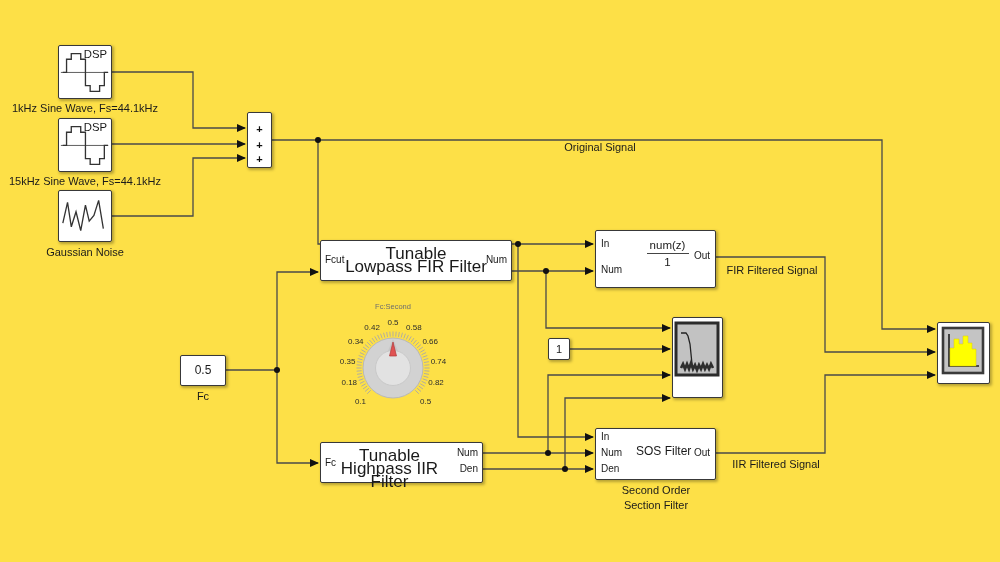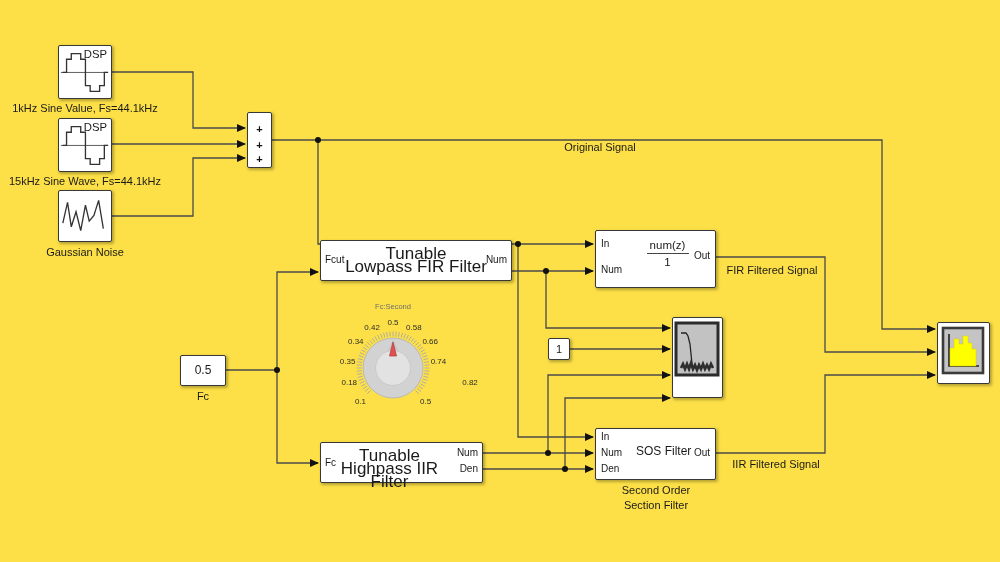--- a/index.html
+++ b/index.html
@@ -63,21 +63,21 @@
     </g>
   </svg>
 
   <div class="block" style="left:58px;top:45px;width:54px;height:54px;">
     <svg width="51" height="51" viewBox="0 0 54 54">
       <line x1="2" y1="28" x2="52" y2="28" stroke="#555" stroke-width="1"></line>
       <polyline points="4,28 8,28 8,14 13,14 13,8 23,8 23,14 28,14 28,42 33,42 33,48 43,48 43,42 48,42 48,28 52,28" fill="none" stroke="#333" stroke-width="1.4"></polyline>
       <text x="51" y="13" text-anchor="end" font-size="12" fill="#1a1a1a" font-family="Liberation Sans, sans-serif">DSP</text>
     </svg>
   </div>
-  <span class="blk-label" style="left:85px;top:102px;">1kHz Sine Value, Fs=44.1kHz</span>
+  <span class="blk-label" style="left:85px;top:102px;">1kHz Sine Wave, Fs=44.1kHz</span>
 
   <div class="block" style="left:58px;top:118px;width:54px;height:54px;">
     <svg width="51" height="51" viewBox="0 0 54 54">
       <line x1="2" y1="28" x2="52" y2="28" stroke="#555" stroke-width="1"></line>
       <polyline points="4,28 8,28 8,14 13,14 13,8 23,8 23,14 28,14 28,42 33,42 33,48 43,48 43,42 48,42 48,28 52,28" fill="none" stroke="#333" stroke-width="1.4"></polyline>
       <text x="51" y="13" text-anchor="end" font-size="12" fill="#1a1a1a" font-family="Liberation Sans, sans-serif">DSP</text>
     </svg>
   </div>
   <span class="blk-label" style="left:85px;top:175px;">15kHz Sine Wave, Fs=44.1kHz</span>
 
@@ -178,21 +178,21 @@
     <div id="knob-labels">
         <span class="knob-tick-label" style="left: 22.4731px; top: 87.5269px;">0.1</span>
         <span class="knob-tick-label" style="left: 11.2514px; top: 69.2148px;">0.18</span>
         <span class="knob-tick-label" style="left: 9.56634px; top: 47.804px;">0.35</span>
         <span class="knob-tick-label" style="left: 17.7852px; top: 27.9619px;">0.34</span>
         <span class="knob-tick-label" style="left: 34.1164px; top: 14.0137px;">0.42</span>
         <span class="knob-tick-label" style="left: 55px; top: 9px;">0.5</span>
         <span class="knob-tick-label" style="left: 75.8836px; top: 14.0137px;">0.58</span>
         <span class="knob-tick-label" style="left: 92.2148px; top: 27.9619px;">0.66</span>
         <span class="knob-tick-label" style="left: 100.434px; top: 47.804px;">0.74</span>
-        <span class="knob-tick-label" style="left: 116px; top: 69.2148px; padding-left: 32px;">0.82</span>
+        <span class="knob-tick-label" style="left: 82px; top: 69.2148px; padding-left: 32px;">0.82</span>
         <span class="knob-tick-label" style="left: 87.5269px; top: 87.5269px;">0.5</span>
       </div>
   </div>
 
   <div class="block" style="left:320px;top:442px;width:163px;height:41px;">
     <span class="port" style="left:4px;top:14px;">Fc</span>
     <span class="port" style="right:4px;top:4px;">Num</span>
     <span class="port" style="right:4px;top:20px;">Den</span>
     <div class="center-text" style="top:6px;left:10px;right:34px;">
       <div>Tunable</div>

